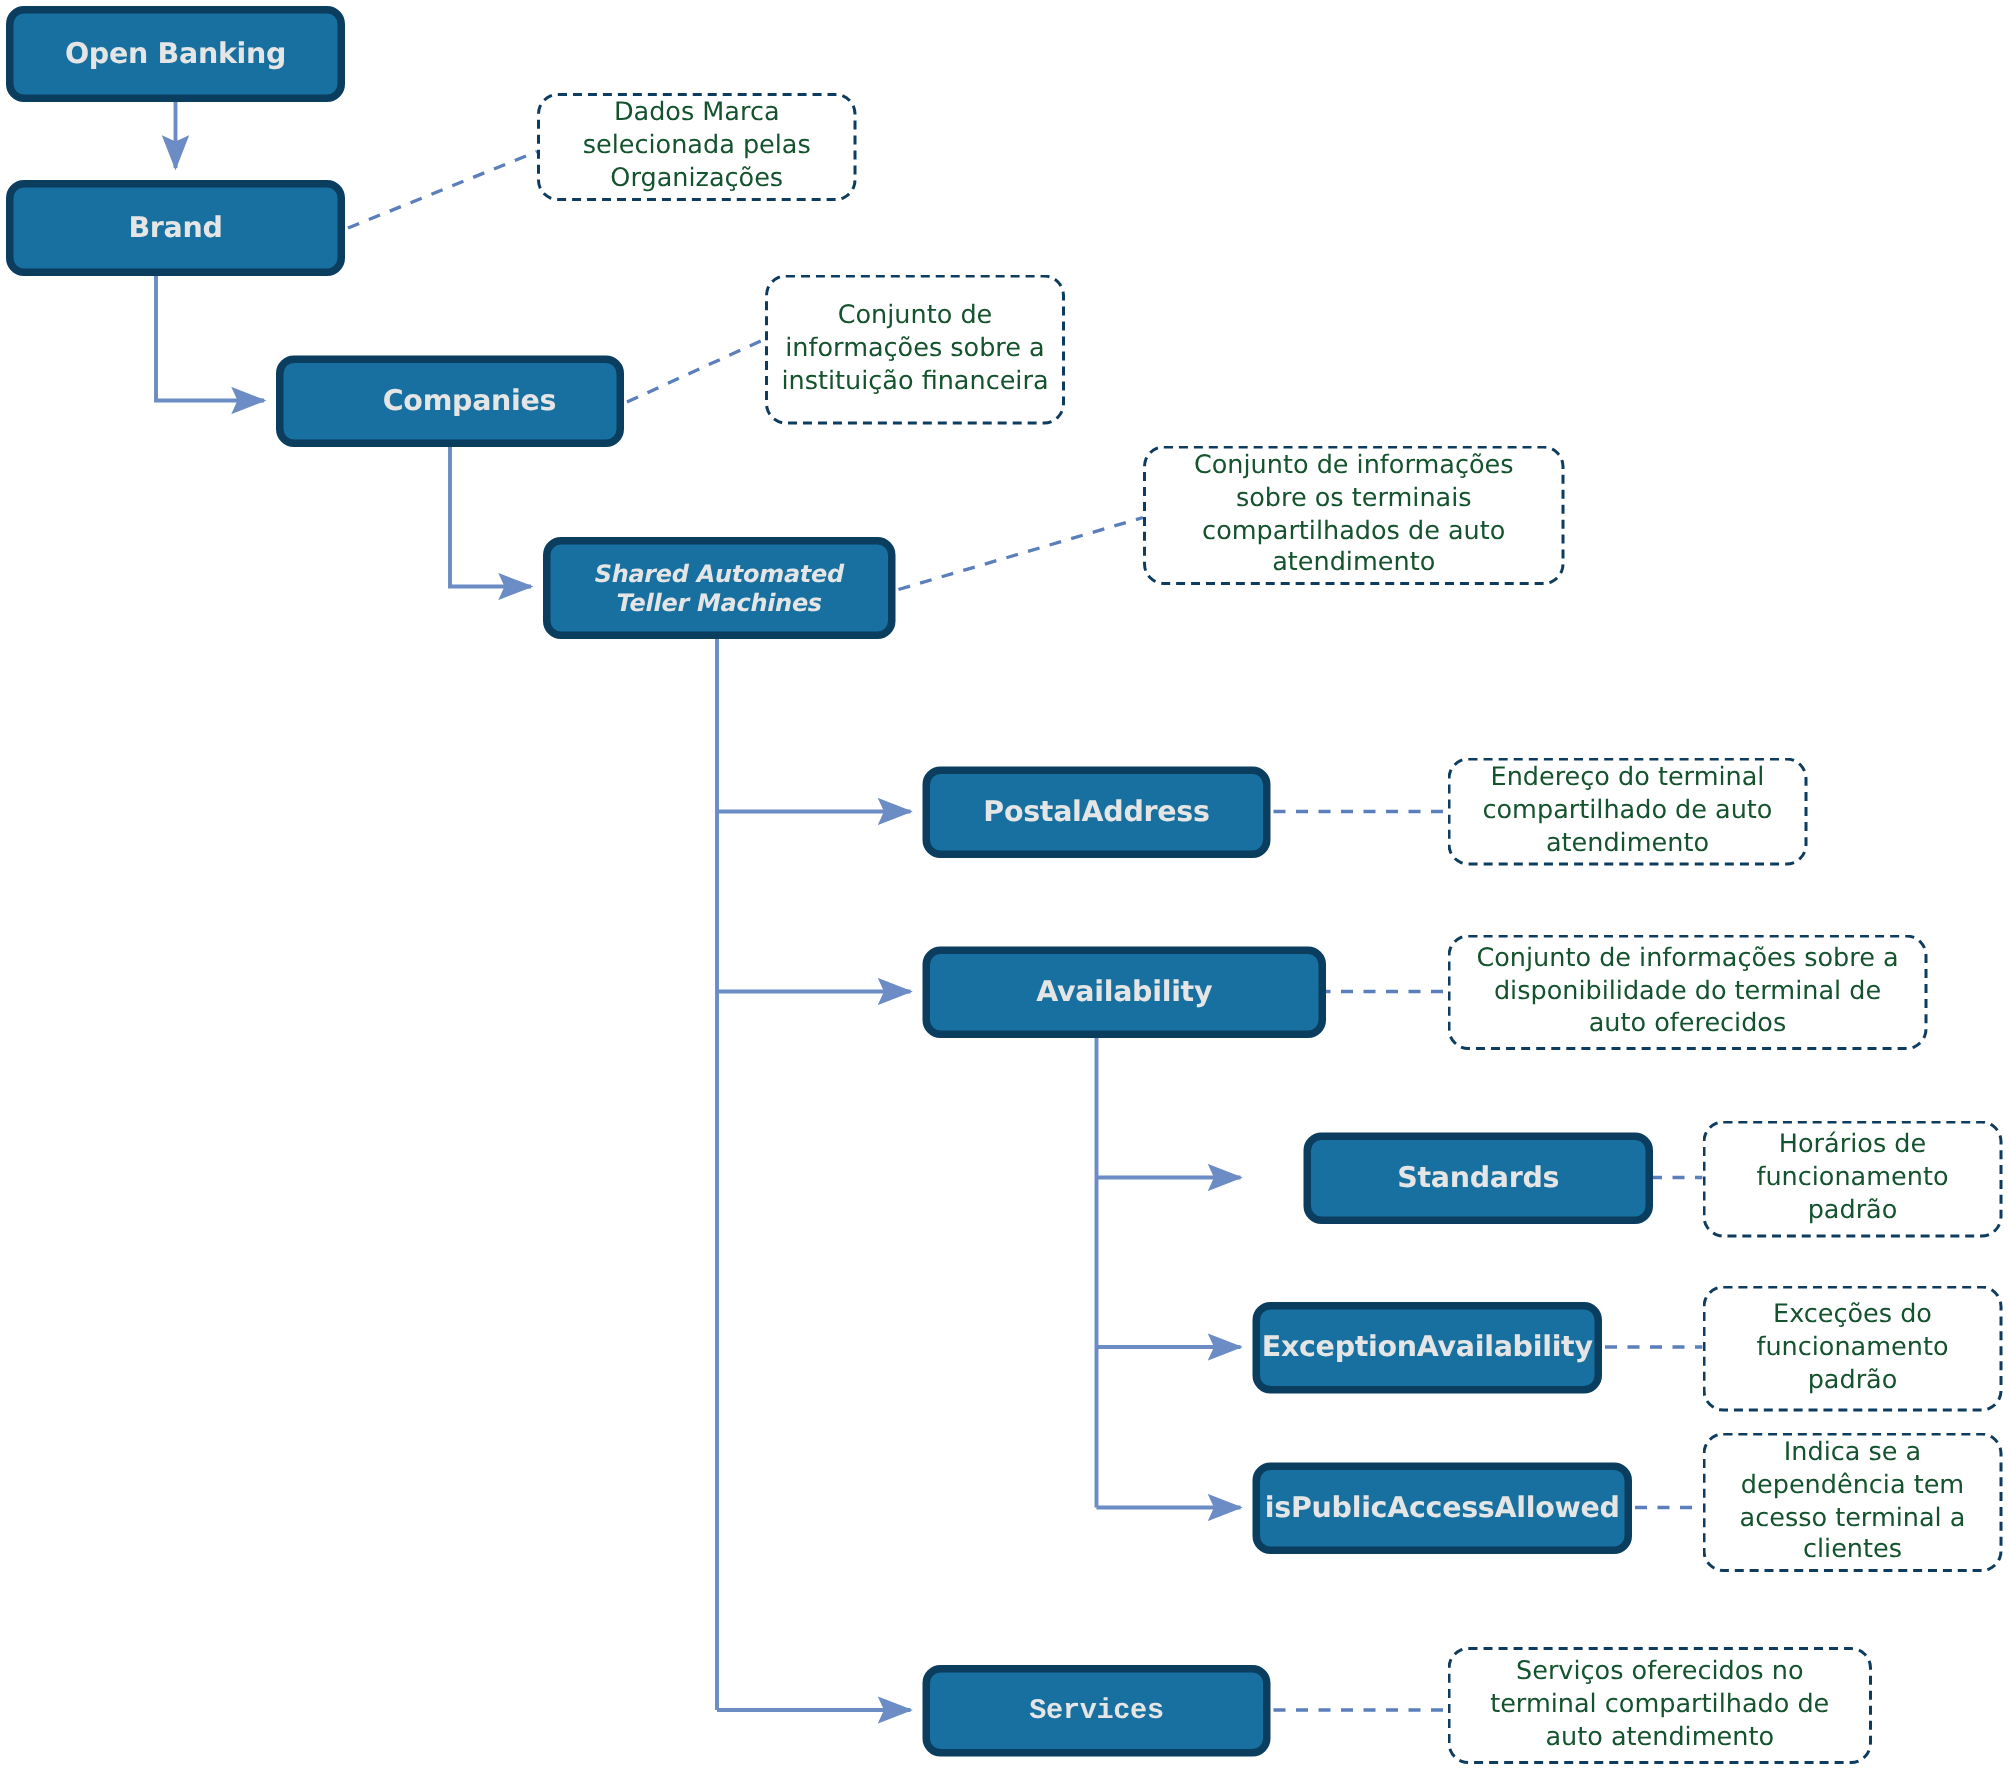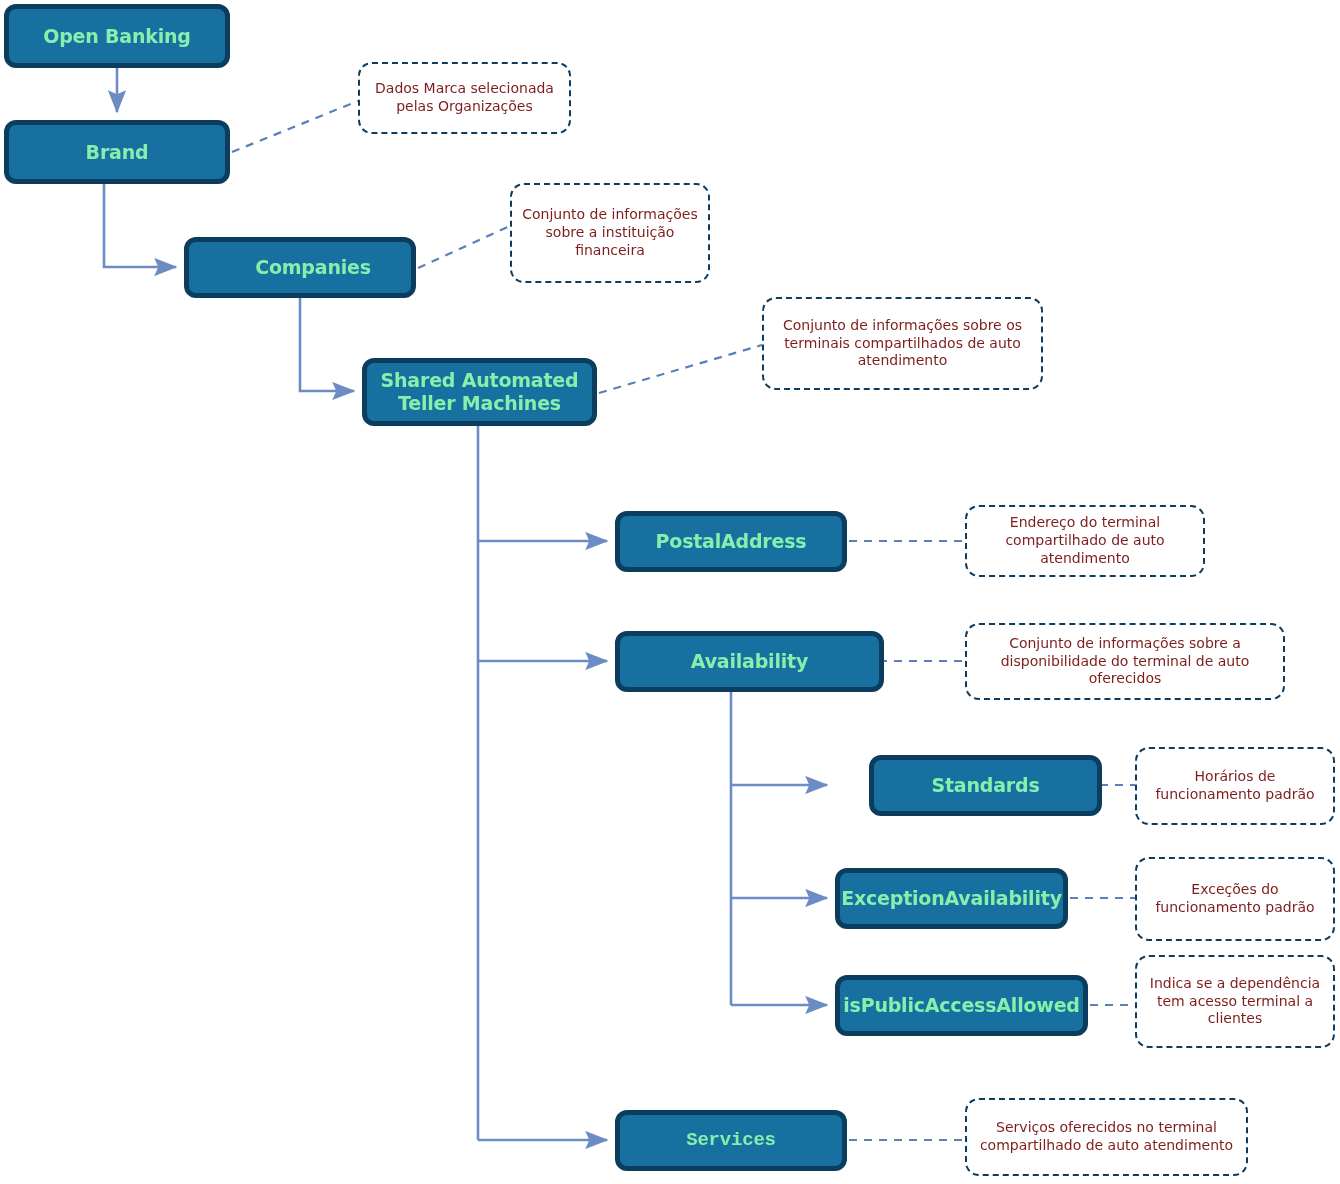--- a/index.html
+++ b/index.html
@@ -24,48 +24,49 @@
     width: 1340px;
     height: 1184px;
     pointer-events: none;
   }
   .node {
     position: absolute;
     box-sizing: border-box;
     background: #17709f;
     border: 5px solid #0a3d5e;
     border-radius: 12px;
-    color: #86efac;
+    color: #e5e5e5;
     display: flex;
     align-items: center;
     justify-content: center;
     text-align: center;
     font-family: "DejaVu Sans", sans-serif;
     font-size: 19px;
     font-weight: 700;
     line-height: 1.2;
     letter-spacing: -0.2px;
     padding: 2px 6px;
   }
   .node.two-line {
-    font-size: 19px;
+    font-size: 16px;
+    font-style: italic;
   }
   .callout {
     position: absolute;
     box-sizing: border-box;
     background: #ffffff;
     border: 2.5px dashed #0d3c5e;
     border-radius: 14px;
-    color: #7f1d1d;
+    color: #14532d;
     display: flex;
     align-items: center;
     justify-content: flex-end;
     text-align: center;
     font-family: "DejaVu Sans", sans-serif;
-    font-size: 14px;
+    font-size: 17px;
     font-weight: 400;
     line-height: 1.28;
     padding: 4px 8px;
   }
 </style>
 </head>
 <body>
 
 <div id="canvas">
 

